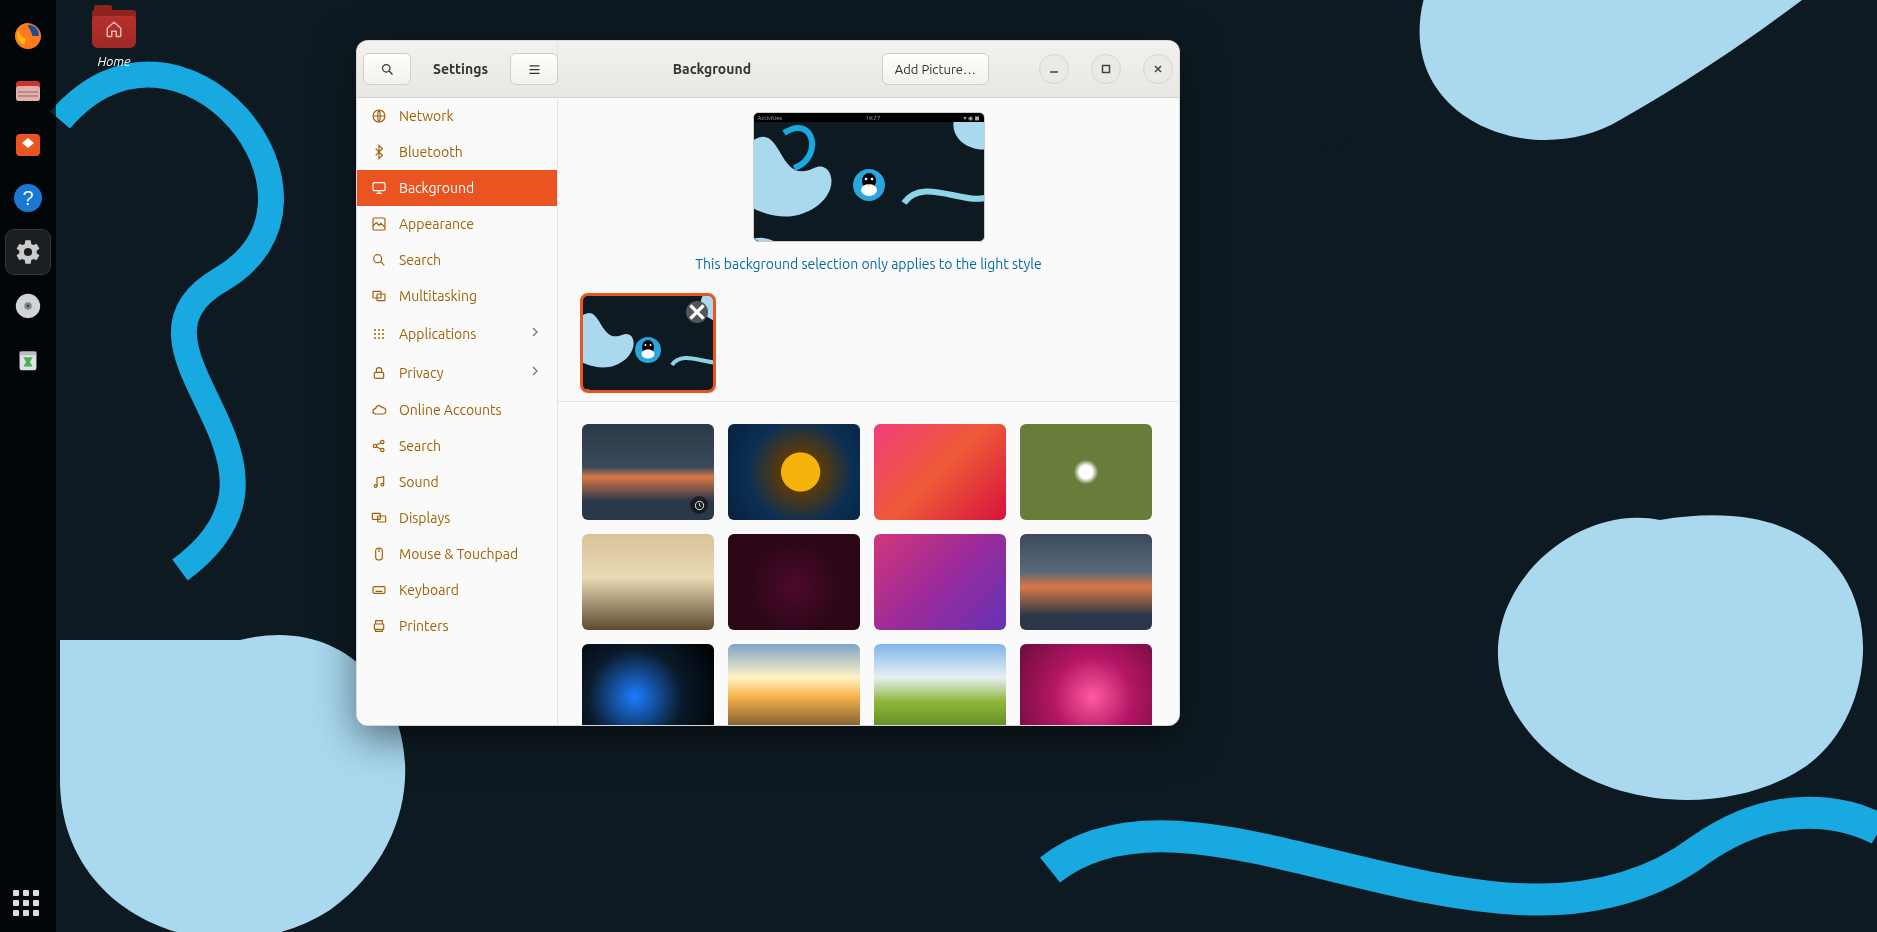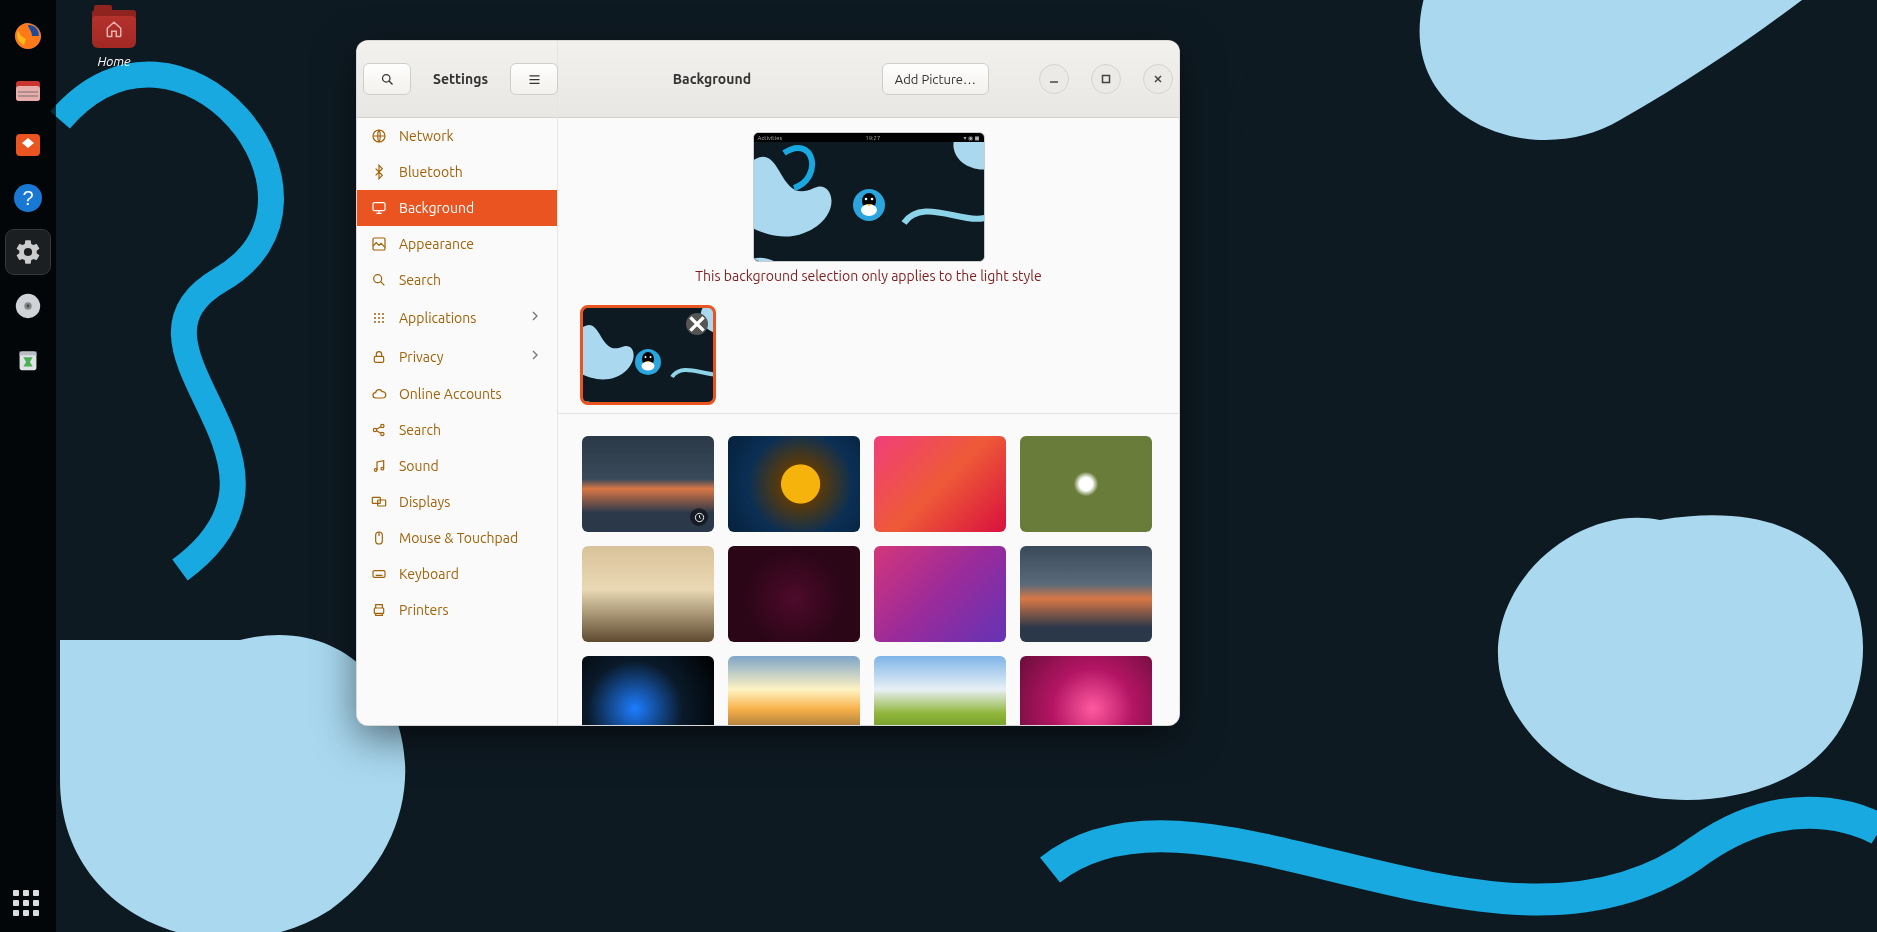--- a/index.html
+++ b/index.html
@@ -124,21 +124,21 @@
     display: flex;
     flex-direction: column;
     background: #fafafa;
   }
   .headerbar {
     height: 44px;
     background: linear-gradient(#f3f1ee,#e9e7e3);
     border-bottom: 1px solid #d4d1cc;
     display: flex;
     align-items: center;
-    padding: 16px 6px;
+    padding: 6px 6px;
     gap: 22px;
   }
   .hb-title {
     flex: 1;
     text-align: center;
     font-weight: 600;
     font-size: 14px;
     color: #333;
   }
   .hb-btn {
@@ -212,22 +212,22 @@
     height: 9px;
     background: #000;
     color: #aaa;
     font-size: 6px;
     display: flex;
     justify-content: space-between;
     padding: 0 4px;
     align-items: center;
   }
   .hint {
-    margin-top: 6px;
-    color: #7f1d1d;
+    margin-top: 14px;
+    color: #0369a1;
     font-size: 14px;
   }
   .divider {
     height: 1px;
     background: #e3e3e3;
     margin: 10px 0 0 0;
   }
   .wall-section {
     padding: 15px 24px 0 24px;
   }
@@ -424,20 +424,29 @@
             <span>Appearance</span>
           </div>
           <div class="nav-item">
             <span style="display: inline-flex; width: 16px; height: 16px;">
               <svg viewBox="0 0 24 24" fill="none" stroke="currentColor" stroke-width="1.8">
                 <circle cx="10" cy="10" r="6"></circle>
                 <path d="m20 20-5.5-5.5"></path>
               </svg>
             </span>
             <span>Search</span>
+          </div>
+          <div class="nav-item">
+            <span style="display: inline-flex; width: 16px; height: 16px;">
+              <svg viewBox="0 0 24 24" fill="none" stroke="currentColor" stroke-width="1.8">
+                <rect x="3" y="5" width="12" height="10" rx="1"></rect>
+                <rect x="9" y="9" width="12" height="10" rx="1"></rect>
+              </svg>
+            </span>
+            <span>Multitasking</span>
           </div>
           <div class="nav-item">
             <span style="display: inline-flex; width: 16px; height: 16px;">
               <svg viewBox="0 0 24 24" fill="currentColor">
                 <circle cx="6" cy="6" r="1.5"></circle>
                 <circle cx="12" cy="6" r="1.5"></circle>
                 <circle cx="18" cy="6" r="1.5"></circle>
                 <circle cx="6" cy="12" r="1.5"></circle>
                 <circle cx="12" cy="12" r="1.5"></circle>
                 <circle cx="18" cy="12" r="1.5"></circle>

